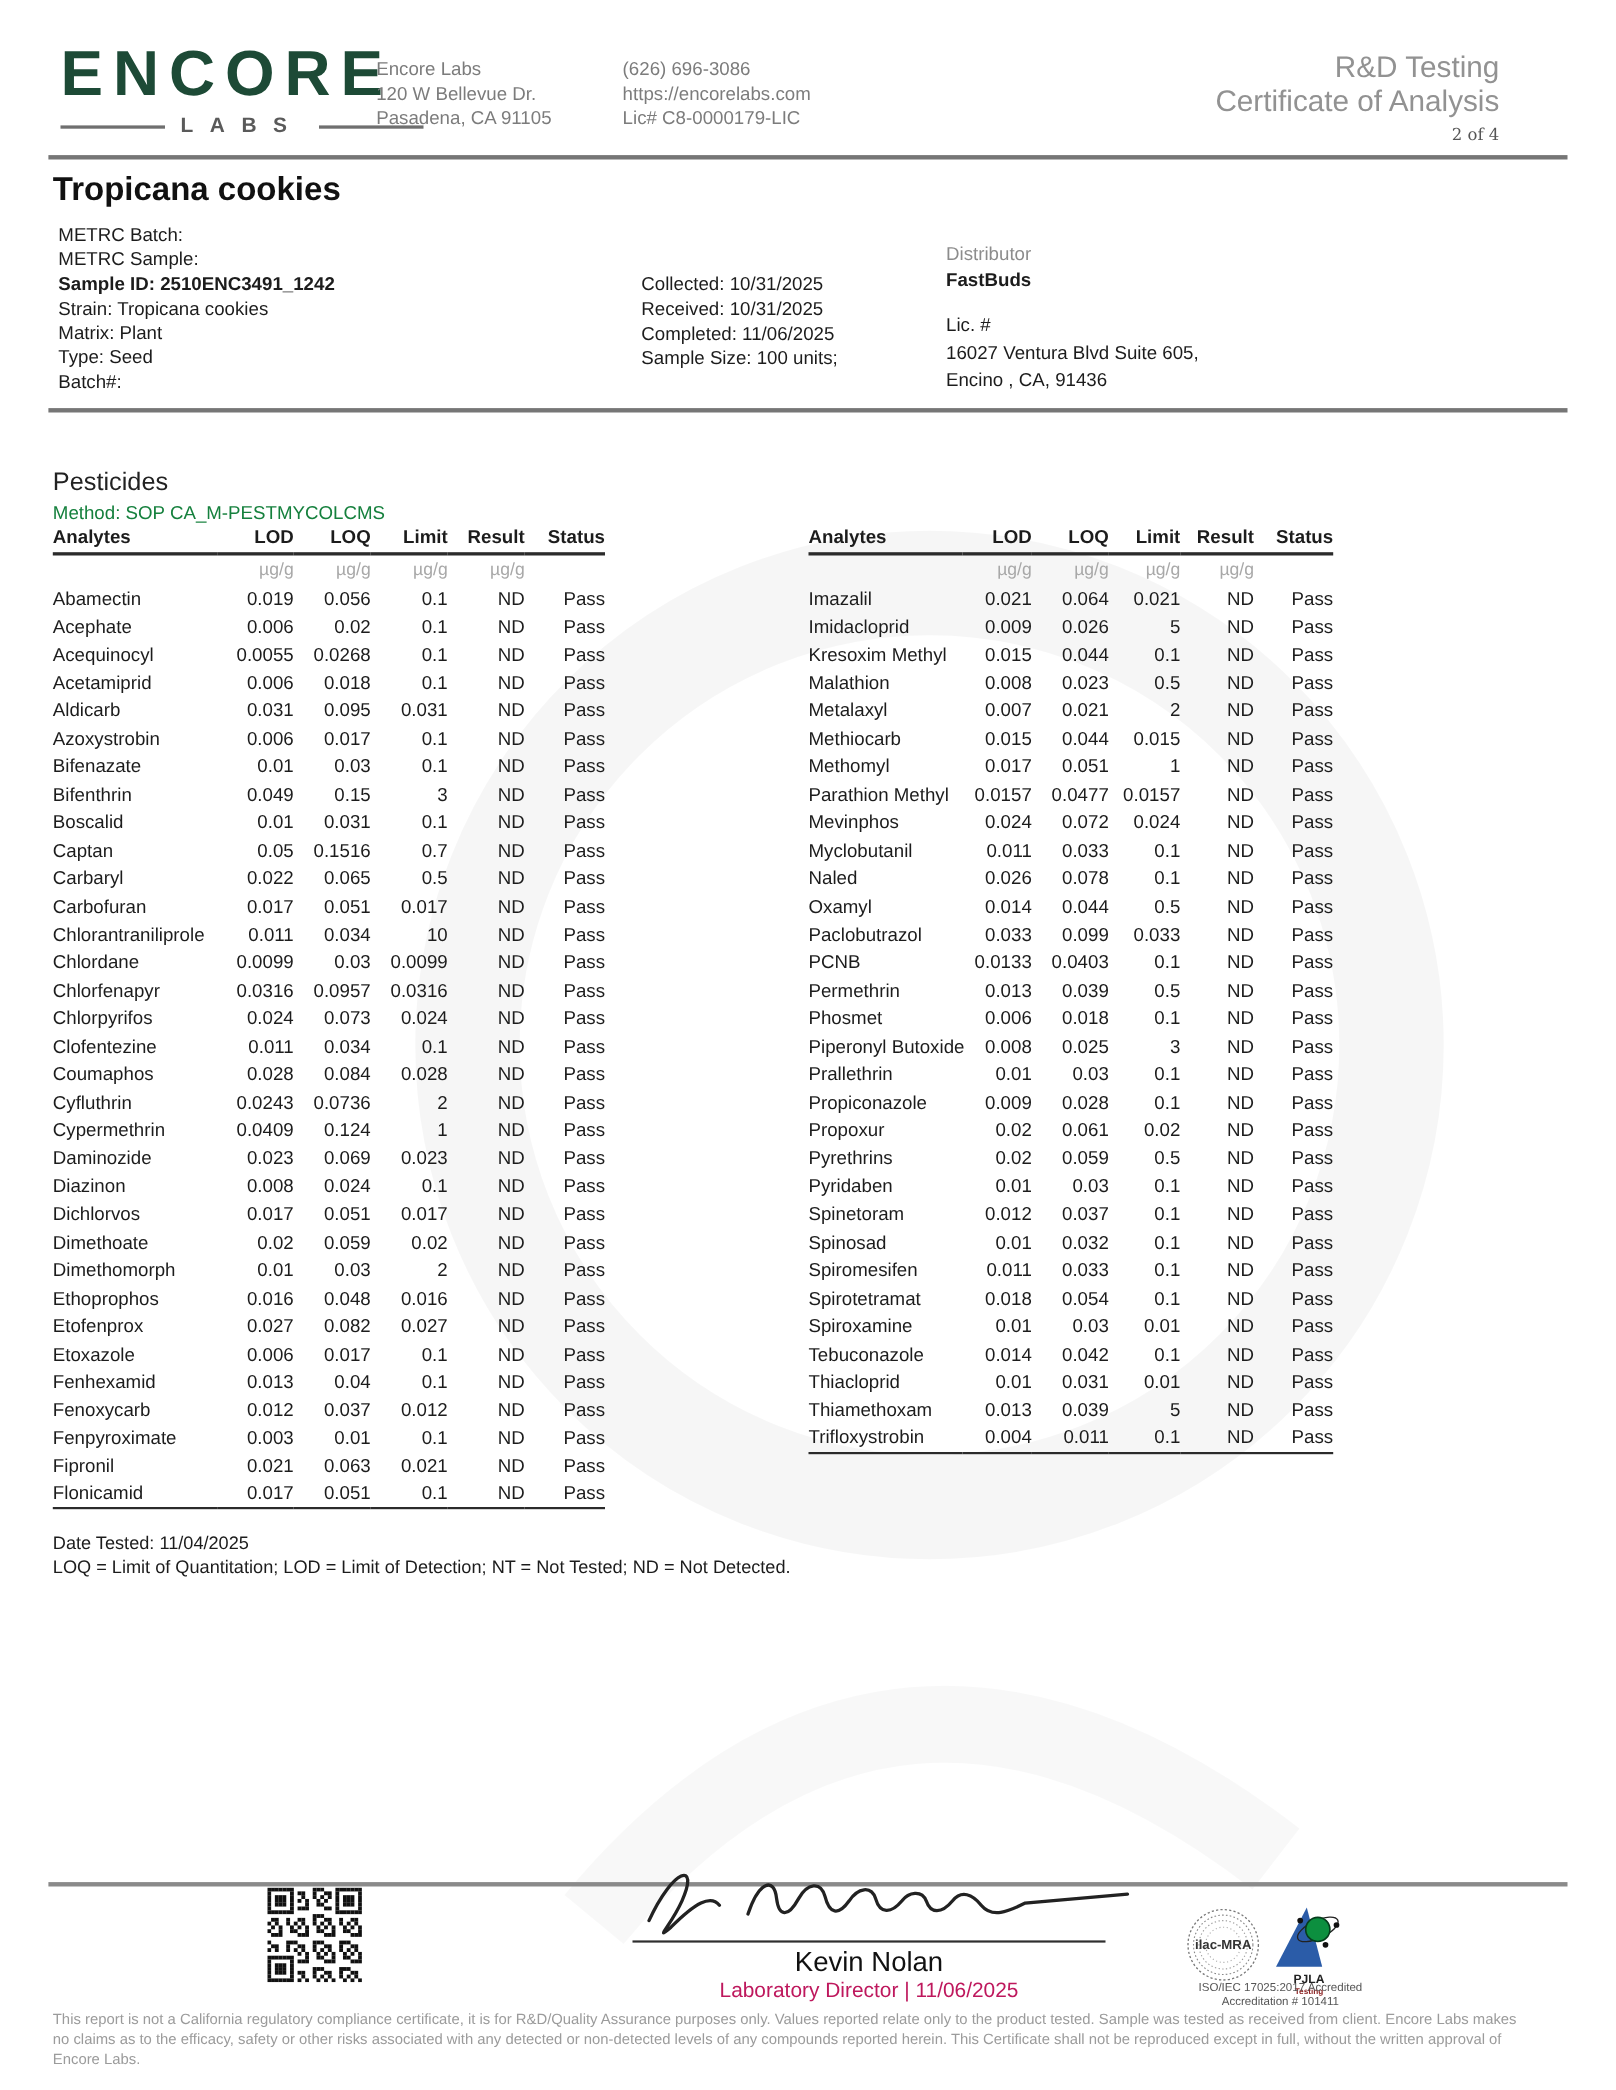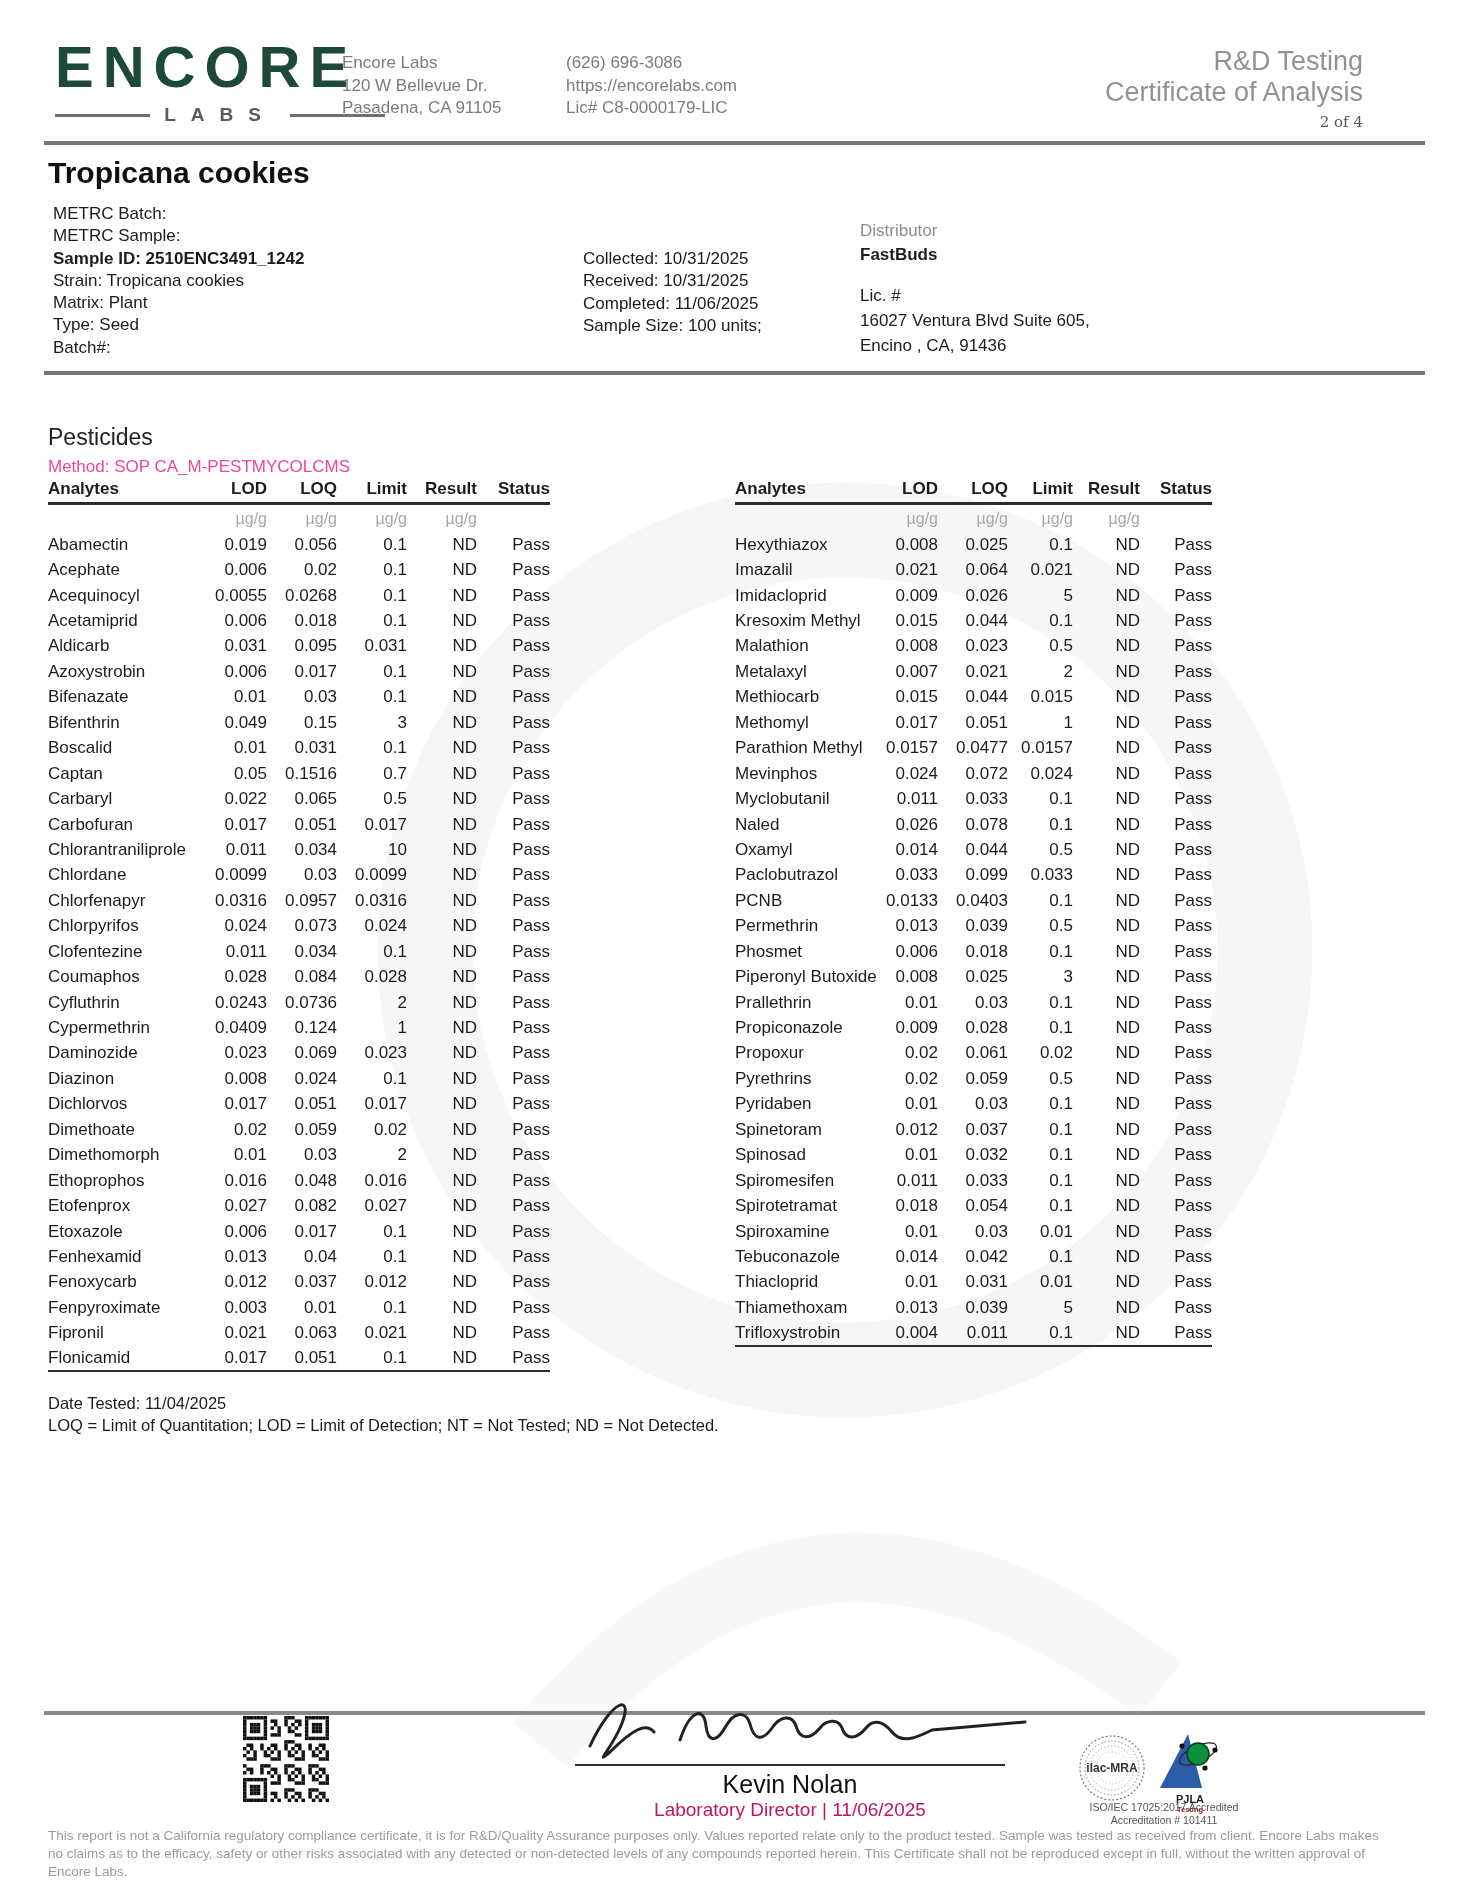--- a/index.html
+++ b/index.html
@@ -19,21 +19,21 @@
   .rule{background:#767676;height:4px;}
   
   .doc-title{font-size:30px;font-weight:bold;color:#111;}
   .fields{font-size:17px;line-height:22.3px;}
   .fields .b{font-weight:bold;}
   .graylabel{color:#8c8c8c;font-size:17px;}
   .bold17{font-weight:bold;font-size:17px;}
   .plain17{font-size:17px;}
   
   .section-title{font-size:23px;color:#222;}
-  .method{font-size:17px;color:#ec4899;}
+  .method{font-size:17px;color:#15803d;}
   table.ptable{border-collapse:collapse;table-layout:fixed;border-bottom:2.5px solid #2b2b2b;}
   table.ptable th{font-size:17px;font-weight:bold;text-align:right;padding:0 0 3px 0;border-bottom:3px solid #2b2b2b;white-space:nowrap;}
   table.ptable th.c0{text-align:left;}
   table.ptable td{font-size:17px;text-align:right;padding:0;white-space:nowrap;}
   table.ptable td.c0{text-align:left;}
   table.ptable tr.units td{color:#a8a8a8;font-size:16px;height:27px;border-bottom:none;}
   table.ptable tbody tr{height:25.45px;}
   
   .small-legend{font-size:16.5px;line-height:22px;color:#1c1c1c;}
   .sigblock{width:430px;text-align:center;}
@@ -431,28 +431,20 @@
     <tr class="units">
       <td class="c0"></td>
       <td>µg/g</td>
       <td>µg/g</td>
       <td>µg/g</td>
       <td>µg/g</td>
       <td></td>
     </tr>
   </thead>
   <tbody id="tbody-right">
-      <tr>
-        <td class="c0">Hexythiazox</td>
-        <td>0.008</td>
-        <td>0.025</td>
-        <td>0.1</td>
-        <td>ND</td>
-        <td>Pass</td>
-      </tr>
       <tr>
         <td class="c0">Imazalil</td>
         <td>0.021</td>
         <td>0.064</td>
         <td>0.021</td>
         <td>ND</td>
         <td>Pass</td>
       </tr>
       <tr>
         <td class="c0">Imidacloprid</td>

